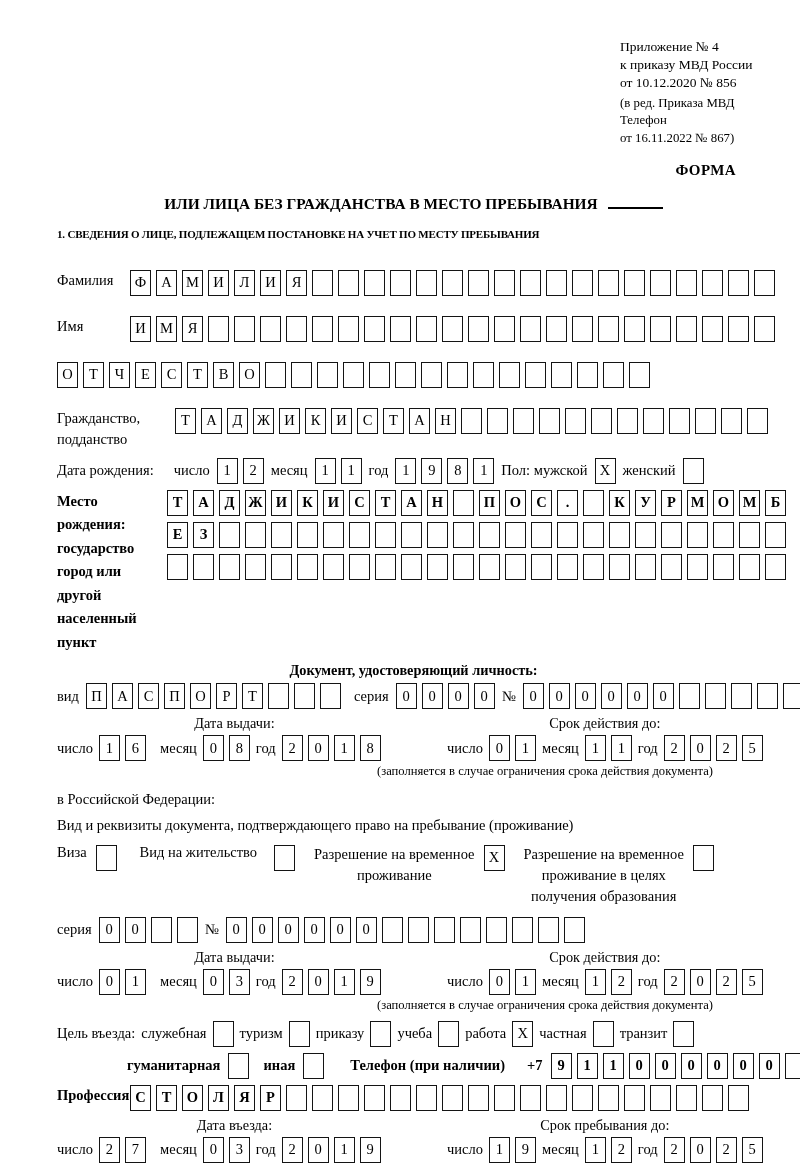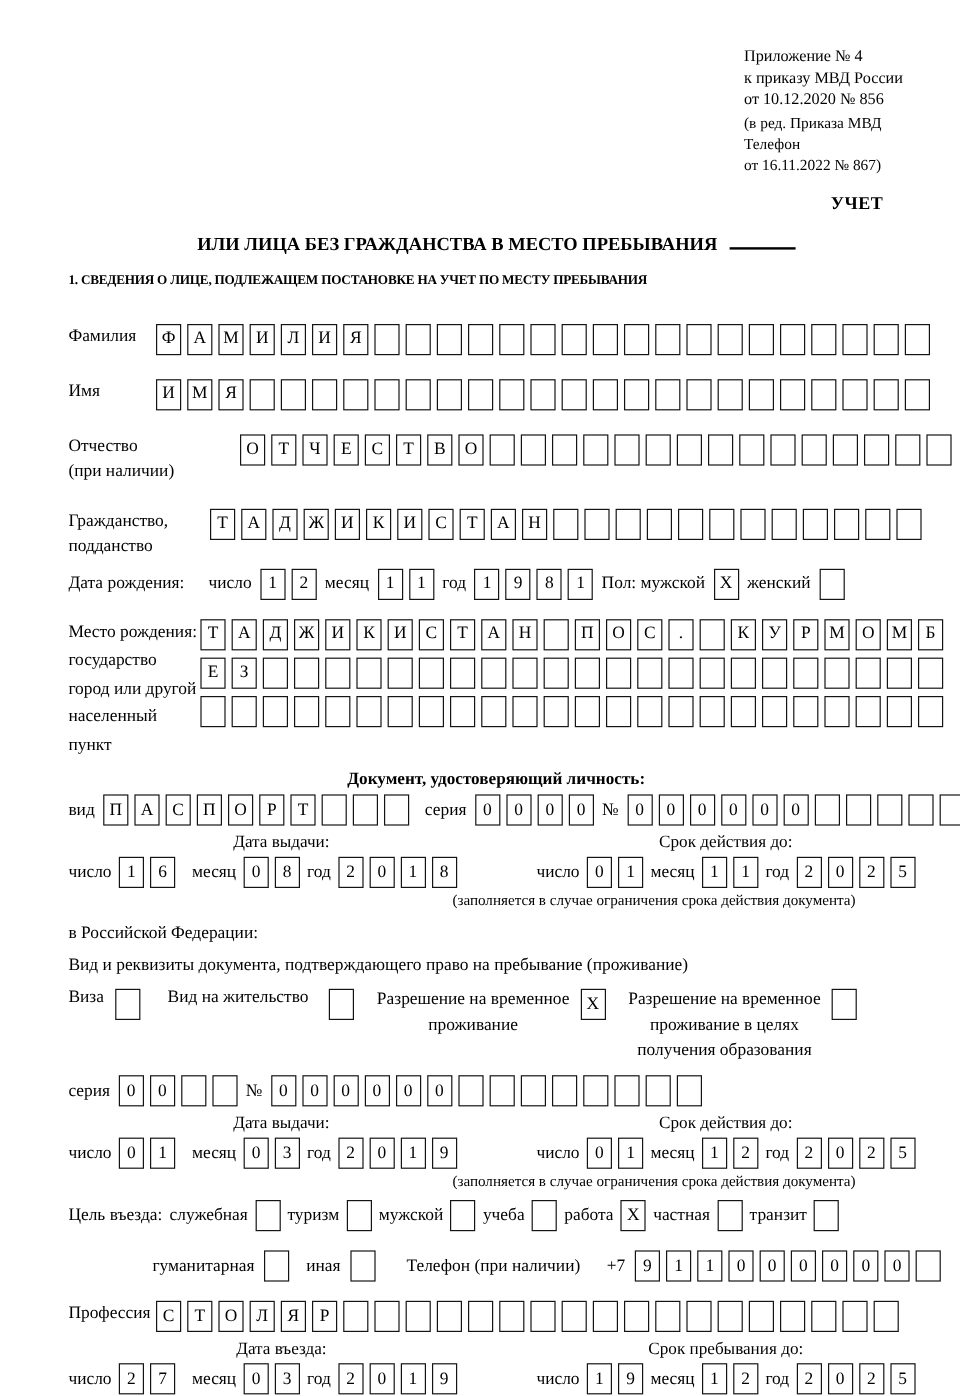--- a/index.html
+++ b/index.html
@@ -19,21 +19,21 @@
 
   
   .cells{display:flex;gap:5px;flex:none;}
   .cell{flex:none;width:21px;height:26px;border:1.7px solid #141414;box-sizing:border-box;
         display:flex;align-items:center;justify-content:center;font-size:14.5px;background:#fff;}
   .cells-big .cell{width:23px;height:27px;}
 
   .frow{display:flex;align-items:flex-start;margin-top:20px;}
   .flabel{font-size:14.5px;line-height:1.45;flex:none;}
   .w73{width:73px;} .w143{width:143px;} .w118{width:118px;} .w50{width:50px;} .w110{width:110px;}
-  .mt8{margin-top:8px;} .mt10{margin-top:10px;} .mt14{margin-top:30px;} .mt6{margin-top:16px;}
+  .mt8{margin-top:8px;} .mt10{margin-top:10px;} .mt14{margin-top:30px;} .mt6{margin-top:6px;font-weight:bold;}
 
   .inline-row{display:flex;align-items:center;font-size:14.5px;gap:7px;white-space:nowrap;}
   .inline-row .gap{width:6px;}
 
   .stack{display:flex;flex-direction:column;gap:6px;}
 
   .center-bold{font-weight:bold;font-size:14.3px;text-align:center;margin-top:8px;}
 
   .dates-row{display:flex;margin-top:6px;}
   .date-group{flex:none;}
@@ -57,21 +57,21 @@
 <div class="page">
 
   <div class="top-right">
     <div>Приложение № 4</div>
     <div>к приказу МВД России</div>
     <div>от 10.12.2020 № 856</div>
     <div class="ed">(в ред. Приказа МВД Телефон</div>
     <div class="ed">от 16.11.2022 № 867)</div>
   </div>
 
-  <div class="forma">УЧЕТ</div>
+  <div class="forma">ФОРМА</div>
 
   <div class="title">
     <div><span>ИЛИ ЛИЦА БЕЗ ГРАЖДАНСТВА В МЕСТО ПРЕБЫВАНИЯ</span><span class="title-underline"></span></div>
   </div>
 
   <div class="sec-heading">1. СВЕДЕНИЯ О ЛИЦЕ, ПОДЛЕЖАЩЕМ ПОСТАНОВКЕ НА УЧЕТ ПО МЕСТУ ПРЕБЫВАНИЯ</div>
 
   <div class="frow mt14">
     <div class="flabel w73">Фамилия</div>
     <div class="cells">
@@ -128,24 +128,20 @@
         <span class="cell"></span>
         <span class="cell"></span>
         <span class="cell"></span>
         <span class="cell"></span>
         <span class="cell"></span>
         <span class="cell"></span>
       </div>
   </div>
 
   <div class="frow">
-    <div class="flabel w143">
-      <div>Отчество</div>
-      <div>(при наличии)</div>
-    </div>
     <div class="cells">
         <span class="cell">О</span>
         <span class="cell">Т</span>
         <span class="cell">Ч</span>
         <span class="cell">Е</span>
         <span class="cell">С</span>
         <span class="cell">Т</span>
         <span class="cell">В</span>
         <span class="cell">О</span>
         <span class="cell"></span>
@@ -513,21 +509,21 @@
   <div class="inline-row mt8" style="gap:6px;">
     <span>Цель въезда:</span>
     <span>служебная</span>
     <div class="cells">
         <span class="cell"></span>
       </div>
     <span>туризм</span>
     <div class="cells">
         <span class="cell"></span>
       </div>
-    <span>мужской</span>
+    <span>приказу</span>
     <div class="cells">
         <span class="cell"></span>
       </div>
     <span>учеба</span>
     <div class="cells">
         <span class="cell"></span>
       </div>
     <span>работа</span>
     <div class="cells">
         <span class="cell">X</span>

